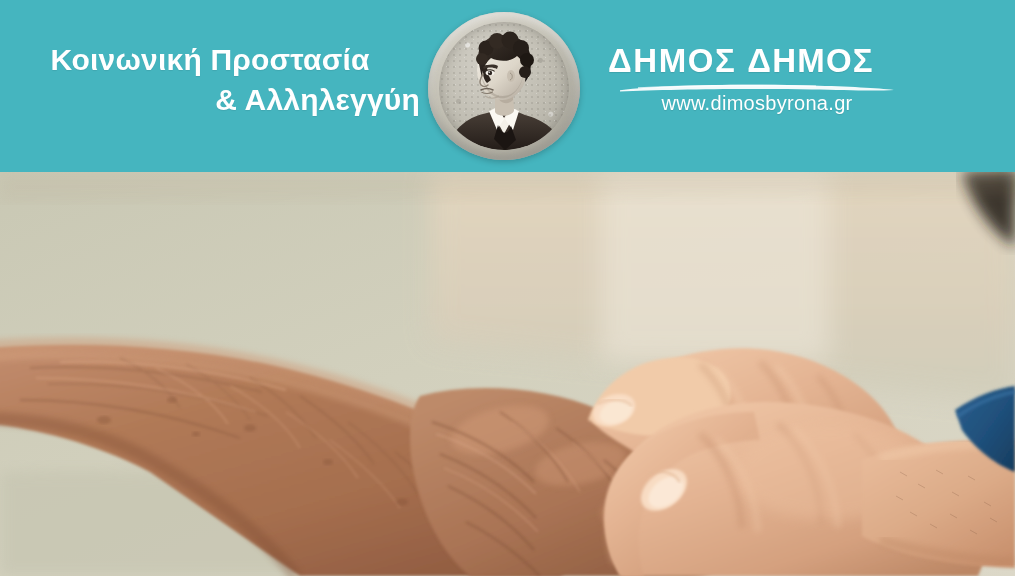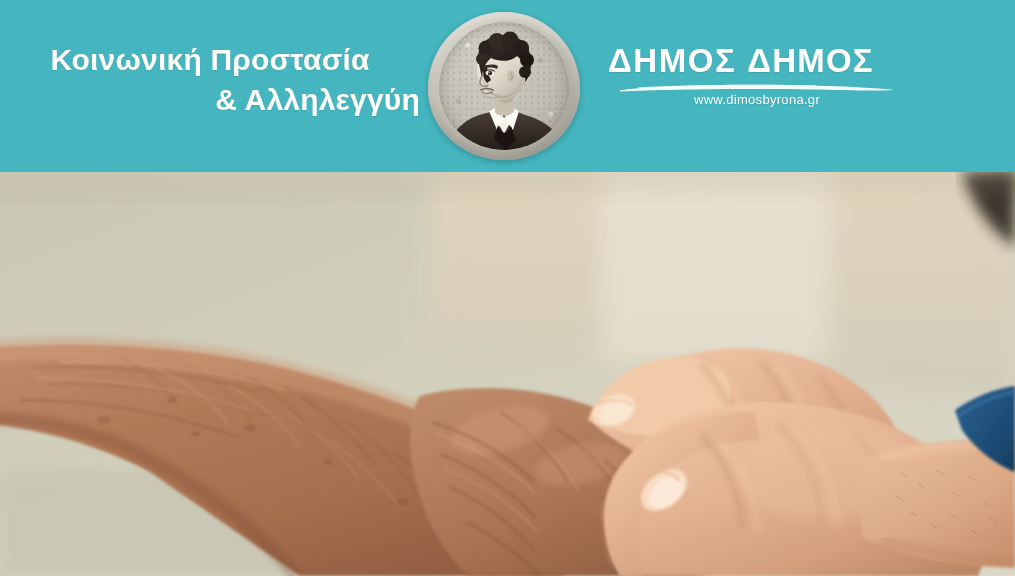--- a/index.html
+++ b/index.html
@@ -108,21 +108,21 @@
   #logo-wordmark .w-light { font-weight:700; }
   #logo-wordmark .w-bold  { font-weight:bold; letter-spacing:1.2px; }
   #logo-swoosh {
     position:relative;
     width:282px; height:11px;
     margin-top:3px;
     margin-left:8px;
   }
   #logo-url {
     color:#ffffff;
-    font-size:13px;
+    font-size:20px;
     letter-spacing:0.3px;
     text-align:center;
     width:282px;
     margin-left:8px;
     margin-top:1px;
     text-shadow:0 1px 1px rgba(0,0,0,0.10);
   }
 
   
   #photo {

